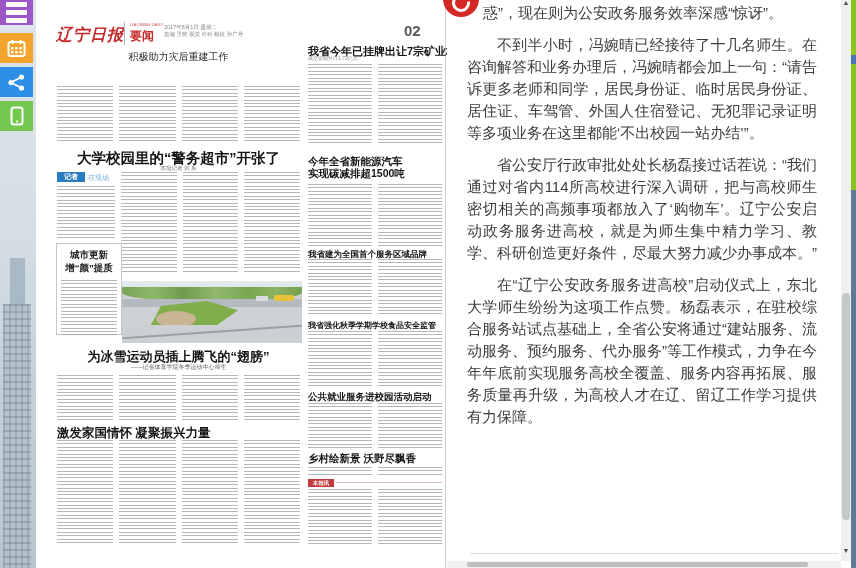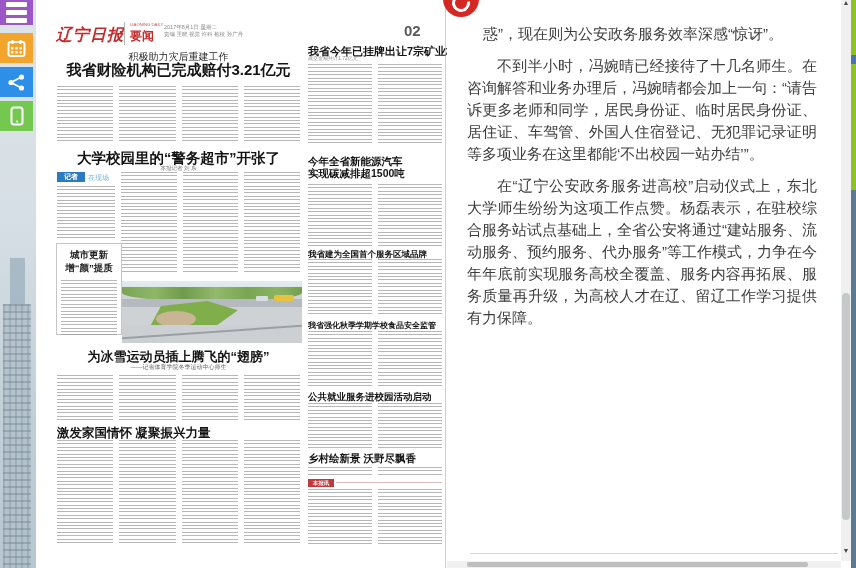--- a/index.html
+++ b/index.html
@@ -81,21 +81,21 @@
   .ph-grass{left:6px;top:20px;width:110px;height:42px;background:#7fae4a;
     clip-path:polygon(12% 100%,30% 12%,72% 0,100% 22%,58% 100%);}
   .ph-dirt{left:34px;top:30px;width:40px;height:16px;background:#c9b493;border-radius:50%;}
   .ph-pave{left:0;top:44px;width:100%;height:18px;background:#ccd0d2;}
   .ph-line{left:0;top:50px;width:100%;height:2px;background:#9aa0a5;transform:rotate(-4deg);}
 
   
   .reader{position:absolute;left:447px;top:0;width:394px;height:561px;background:#fff;
     padding:2px 24px 0 20px;color:#3d3d3d;font-size:15px;line-height:22px;overflow:hidden;}
   .reader p{margin:0 0 10px 0;text-indent:2em;text-align:justify;}
-  .reader p.first{text-indent:0;padding-left:16px;margin-top:21px;}
+  .reader p.first{text-indent:0;padding-left:16px;}
   .audio-btn{position:absolute;left:443px;top:-19px;width:36px;height:36px;border-radius:50%;background:#d32824;cursor:pointer;}
   .audio-btn::after{content:"";position:absolute;left:9px;top:13px;width:12px;height:12px;border:3px solid #fff;
     border-radius:50%;border-top-color:transparent;transform:rotate(35deg);}
   .reader-divider{position:absolute;left:470px;top:553px;width:368px;height:1px;background:#d8d8d8;}
 
   
   .vscroll{position:absolute;left:841px;top:0;width:10px;height:561px;background:#f0f0f0;}
   .vs-up{position:absolute;left:841px;top:-2px;width:10px;height:10px;color:#4a4a4a;font-size:7px;text-align:center;line-height:10px;cursor:pointer;}
   .vs-down{position:absolute;left:841px;top:546px;width:10px;height:10px;color:#4a4a4a;font-size:7px;text-align:center;line-height:10px;cursor:pointer;}
   .vs-thumb{position:absolute;left:842px;top:293px;width:8px;height:227px;background:#c6c9c9;border-radius:4px;cursor:pointer;}
@@ -166,21 +166,20 @@
       <span class="sec-en">LIAONING DAILY</span>
       <span class="sec-cn">要闻</span>
     </div>
     <div class="meta">
       <span style="position:static;display:block;">2017年8月1日 星期二</span>
       <span style="position:static;display:block;">责编 王晓 视觉 许科 检校 孙广丹</span>
     </div>
     <div class="pagenum">02</div>
 
     <div class="kicker">积极助力灾后重建工作</div>
-    <div class="hl a1-title">我省财险机构已完成赔付3.21亿元</div>
     <div class="cols" style="left:21px;top:86px;width:243px;height:58px;">
       <i class="tx"></i>
         <i class="tx"></i>
         <i class="tx"></i>
         <i class="tx"></i>
     </div>
 
     <div class="hl a2-title">大学校园里的“警务超市”开张了</div>
     <div class="a2-byline">本报记者 刘 乐</div>
     <div class="tag-blue">记者</div>
@@ -270,20 +269,21 @@
     <div class="tag-red-line"></div>
     <div class="cols" style="left:272px;top:489px;width:134px;height:56px;">
         <i class="tx"></i>
         <i class="tx"></i>
       </div>
   </div>
 
   <div class="reader">
     <p class="first">惑”，现在则为公安政务服务效率深感“惊讶”。</p>
     <p>不到半小时，冯婉晴已经接待了十几名师生。在咨询解答和业务办理后，冯婉晴都会加上一句：“请告诉更多老师和同学，居民身份证、临时居民身份证、居住证、车驾管、外国人住宿登记、无犯罪记录证明等多项业务在这里都能‘不出校园一站办结’”。</p>
+    <p>省公安厅行政审批处处长杨磊接过话茬说：“我们通过对省内114所高校进行深入调研，把与高校师生密切相关的高频事项都放入了‘购物车’。辽宁公安启动政务服务进高校，就是为师生集中精力学习、教学、科研创造更好条件，尽最大努力减少办事成本。”</p>
     <p>在“辽宁公安政务服务进高校”启动仪式上，东北大学师生纷纷为这项工作点赞。杨磊表示，在驻校综合服务站试点基础上，全省公安将通过“建站服务、流动服务、预约服务、代办服务”等工作模式，力争在今年年底前实现服务高校全覆盖、服务内容再拓展、服务质量再升级，为高校人才在辽、留辽工作学习提供有力保障。</p>
   </div>
   <div class="audio-btn"></div>
   <div class="reader-divider"></div>
 
   <div class="vscroll"></div>
   <div class="vs-up">▲</div>
   <div class="vs-thumb"></div>
   <div class="vs-down">▼</div>
   <div class="hscroll"></div>

